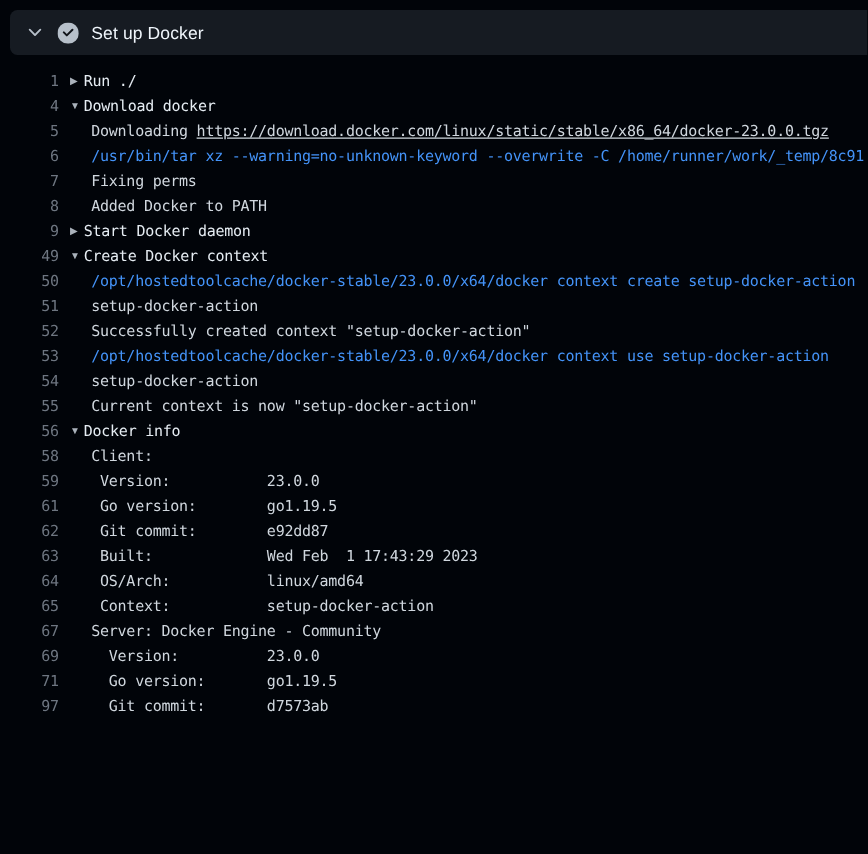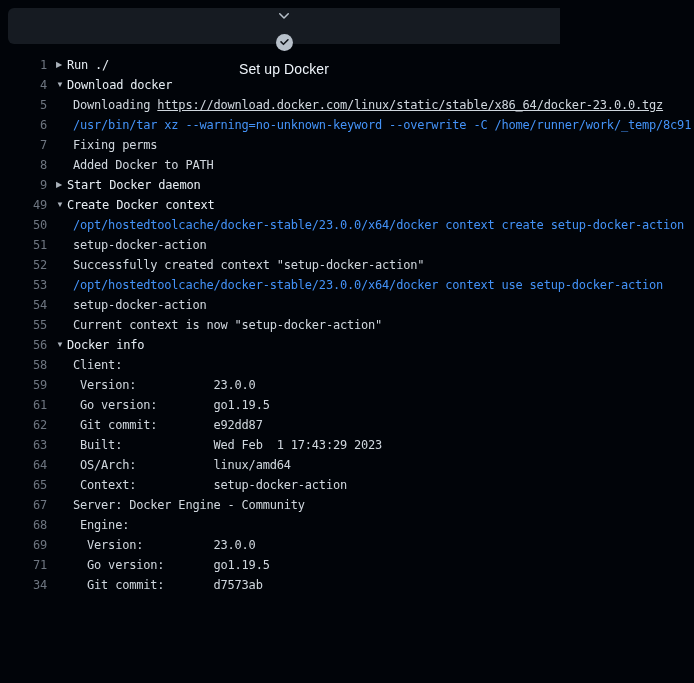--- a/index.html
+++ b/index.html
@@ -7,28 +7,27 @@
     width: 694px; height: 683px;
     background: var(--page_bg, #010409);
     overflow: hidden;
     font-family: "Liberation Sans", sans-serif;
     position: relative;
   }
 
   
   .step-header {
     margin: 8px 0 0 8px;
-    width: 552px; height: 36px;
+    width: 686px; height: 36px;
     box-sizing: border-box;
     background: var(--header_bg, #161b22);
     border-radius: 6px 0 0 6px;
     display: flex; align-items: center;
     padding: 0 12px; gap: 10px;
     cursor: pointer;
-    flex-direction: column;
   }
   .step-header .chev { color: var(--icon_gray, #b7c0ca); display: flex; align-items: center; }
   .step-header .check { display: flex; align-items: center; }
   .step-title {
     color: var(--title_fg, #f0f6fc);
     font-size: 14px; font-weight: 500; letter-spacing: 0.1px;
   }
 
   
   .log { margin-top: 11px; }
@@ -94,17 +93,16 @@
     <div class="row"><span class="ln">55</span><span class="arrow"></span><pre class="content child">Current context is now "setup-docker-action"</pre></div>
     <div class="row group"><span class="ln">56</span><span class="arrow">▼</span><pre class="content">Docker info</pre></div>
     <div class="row"><span class="ln">58</span><span class="arrow"></span><pre class="content child">Client:</pre></div>
     <div class="row"><span class="ln">59</span><span class="arrow"></span><pre class="content child"> Version:           23.0.0</pre></div>
     <div class="row"><span class="ln">61</span><span class="arrow"></span><pre class="content child"> Go version:        go1.19.5</pre></div>
     <div class="row"><span class="ln">62</span><span class="arrow"></span><pre class="content child"> Git commit:        e92dd87</pre></div>
     <div class="row"><span class="ln">63</span><span class="arrow"></span><pre class="content child"> Built:             Wed Feb  1 17:43:29 2023</pre></div>
     <div class="row"><span class="ln">64</span><span class="arrow"></span><pre class="content child"> OS/Arch:           linux/amd64</pre></div>
     <div class="row"><span class="ln">65</span><span class="arrow"></span><pre class="content child"> Context:           setup-docker-action</pre></div>
     <div class="row"><span class="ln">67</span><span class="arrow"></span><pre class="content child">Server: Docker Engine - Community</pre></div>
-    <div class="row"><span class="ln">68</span><span class="arrow"></span><pre class="content child"> Engine:</pre></div>
     <div class="row"><span class="ln">69</span><span class="arrow"></span><pre class="content child">  Version:          23.0.0</pre></div>
     <div class="row"><span class="ln">71</span><span class="arrow"></span><pre class="content child">  Go version:       go1.19.5</pre></div>
-    <div class="row"><span class="ln">34</span><span class="arrow"></span><pre class="content child">  Git commit:       d7573ab</pre></div>
+    <div class="row"><span class="ln">97</span><span class="arrow"></span><pre class="content child">  Git commit:       d7573ab</pre></div>
   </div>
 
 </body></html>

